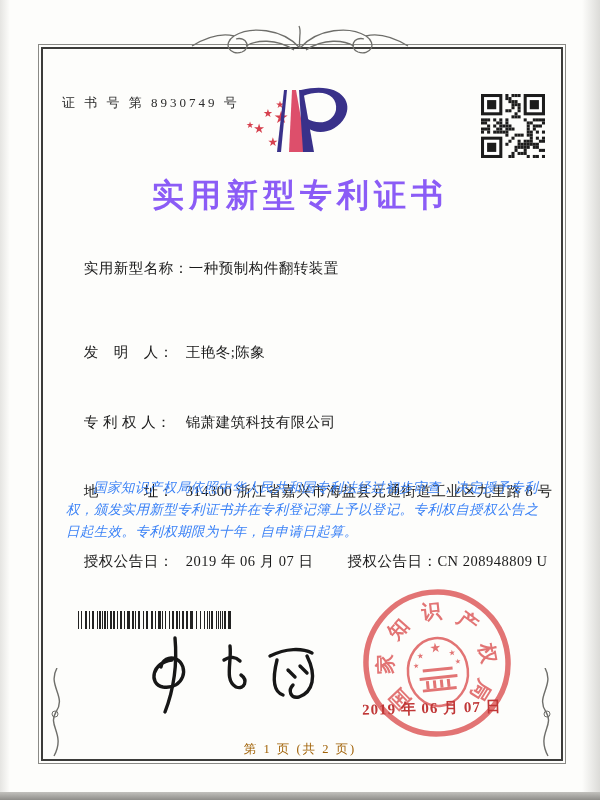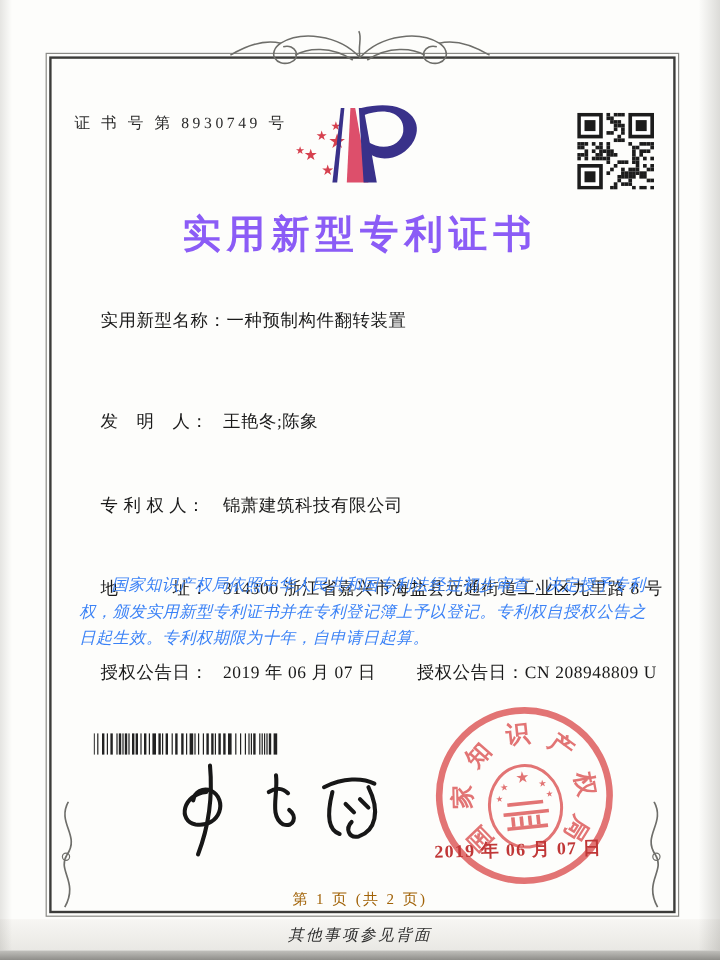--- a/index.html
+++ b/index.html
@@ -334,19 +334,16 @@
       <rect x="66" y="96" width="3" height="8" fill="#e06a6a"></rect>
       <rect x="73" y="96" width="3" height="8" fill="#e06a6a"></rect>
       <rect x="80" y="96" width="3" height="8" fill="#e06a6a"></rect>
       <rect x="87" y="96" width="3" height="8" fill="#e06a6a"></rect>
       <rect x="62" y="104" width="34" height="3" fill="#e06a6a"></rect>
     </svg>
   <div class="seal-date">2019 年 06 月 07 日</div>
 
   <div class="page-no">第 1 页 (共 2 页)</div>
 
-  <div class="next-page">
-    <div class="back-note">其他事项参见背面</div>
-  </div>
   <div class="page-edge"></div>
   <div class="right-shadow"></div>
   <div class="left-shadow"></div>
 </div>
 
 </body></html>

